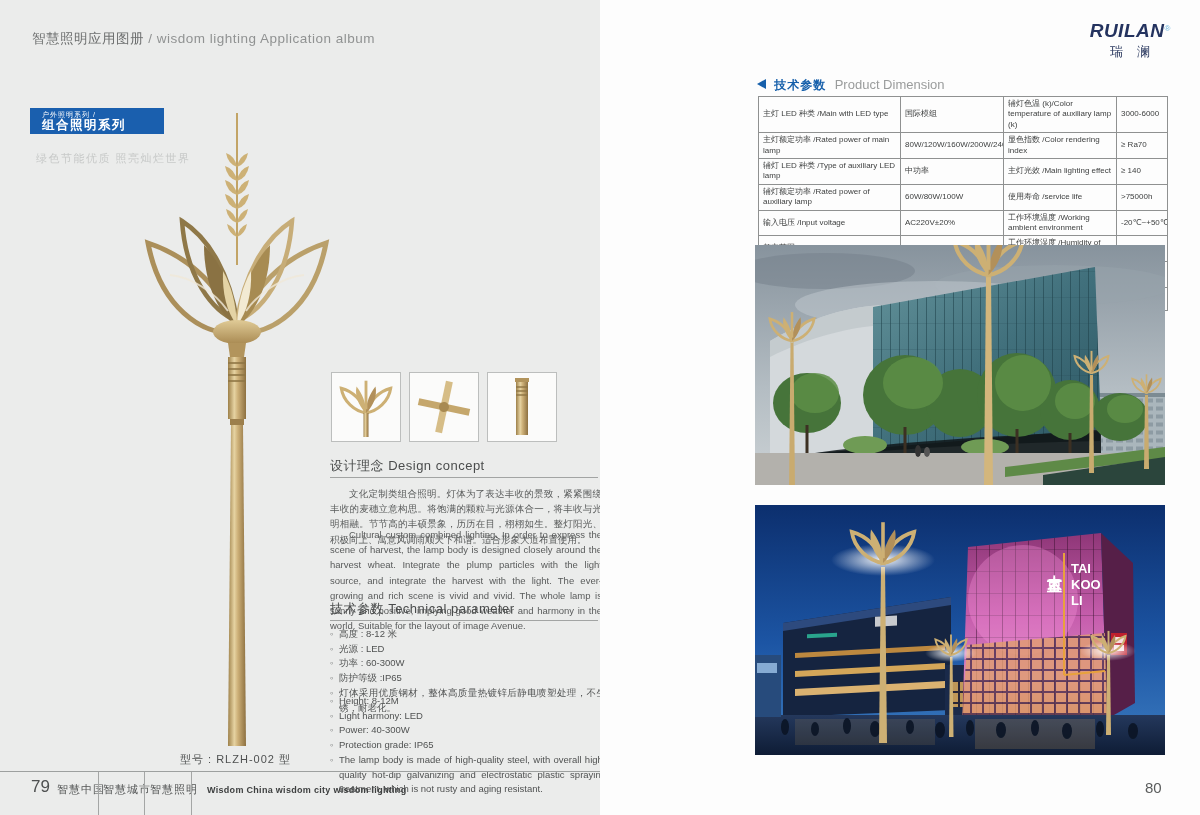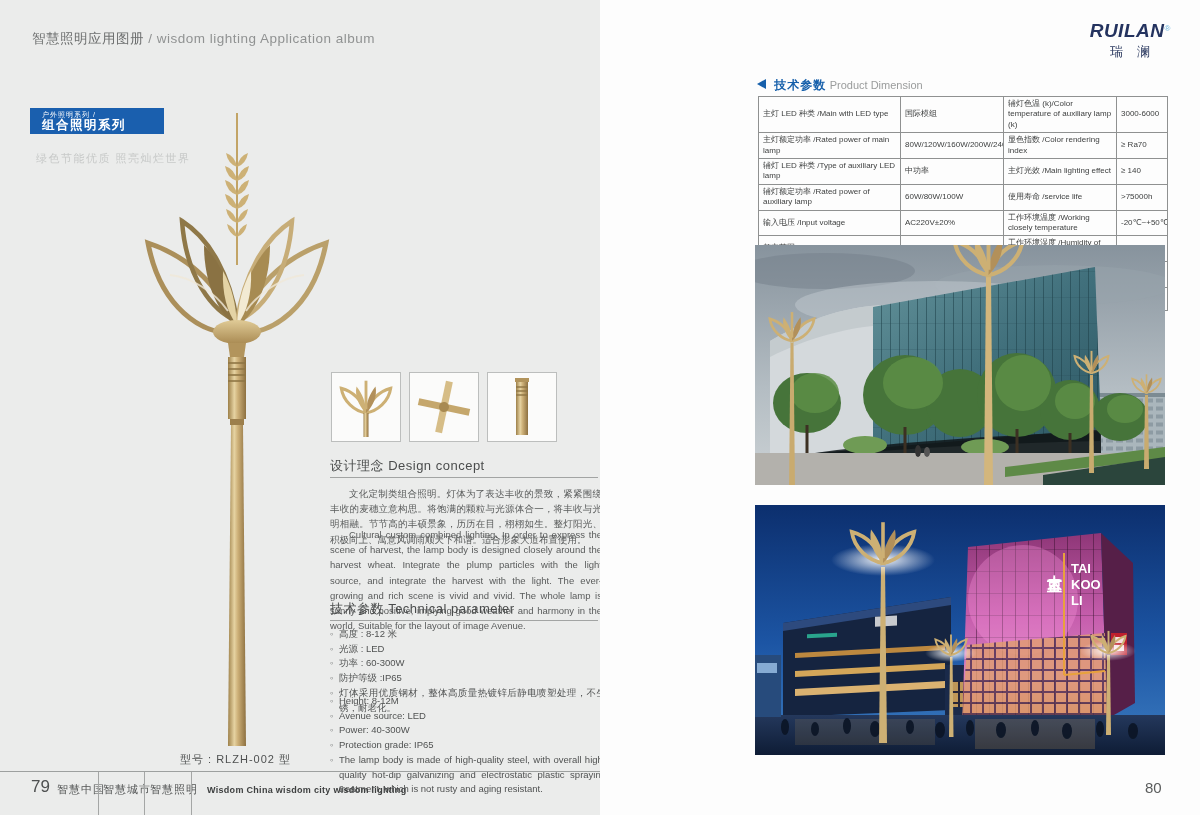--- a/index.html
+++ b/index.html
@@ -48,21 +48,21 @@
   
   .logo { left:1082px; top:20px; width:96px; text-align:center; }
   .logo .name { font-size:19px; font-weight:bold; font-style:italic; color:#24335f; letter-spacing:.5px; }
   .logo .reg { font-size:8px; color:#6db4dd; vertical-align:super; font-style:normal; }
   .logo .zh { display:block; margin-top:1px; font-size:13px; color:#2c3a60; letter-spacing:14px; padding-left:14px; }
 
   
   .dim-head { left:757px; top:77px; font-size:12px; }
   .tri { display:inline-block; width:0; height:0; border-top:5px solid transparent; border-bottom:5px solid transparent; border-right:9px solid #1760ab; margin-right:5px; }
   .dim-head .zh { color:#1760ab; font-weight:bold; letter-spacing:1px; }
-  .dim-head .en { color:#9a9c9c; font-size:11px; }
+  .dim-head .en { color:#9a9c9c; font-size:13px; margin-left:5px; }
 
   
   .spec { left:758px; top:96px; width:409px; border-collapse:collapse; table-layout:fixed; }
   .spec td { border:1px solid #8f9191; font-size:8px; color:#3c3e3e; padding:2px 4px; line-height:1.3; vertical-align:middle; overflow:hidden; }
   .spec col.c1 { width:142px; } .spec col.c2 { width:103px; } .spec col.c3 { width:113px; } .spec col.c4 { width:51px; }
   .spec tr:last-child td:first-child { font-size:6.9px; letter-spacing:-.2px; }
 
   .photo { border:0; display:block; }
 </style>
 </head>
@@ -186,21 +186,21 @@
     <div class="abs rule" style="left:330px; top:620px; width:268px;"></div>
     <ul class="abs bullets" style="left:330px; top:627px;">
       <li>高度 : 8-12 米</li>
       <li>光源 : LED</li>
       <li>功率 : 60-300W</li>
       <li>防护等级 :IP65</li>
       <li>灯体采用优质钢材，整体高质量热镀锌后静电喷塑处理，不生锈，耐老化。</li>
     </ul>
     <ul class="abs bullets" style="left:330px; top:655px; top:656px; margin-top:38px;">
       <li>Height: 8-12M</li>
-      <li>Avenue source: LED</li>
+      <li>Light harmony: LED</li>
       <li>Power: 40-300W</li>
       <li>Protection grade: IP65</li>
       <li>The lamp body is made of high-quality steel, with overall high-quality hot-dip galvanizing and electrostatic plastic spraying treatment, which is not rusty and aging resistant.</li>
     </ul>
 
     <div class="abs model-no">型号 : RLZH-002 型</div>
   </div>
 
   <div class="abs page-right"></div>
 
@@ -243,21 +243,21 @@
       </tr>
       <tr>
         <td>辅灯额定功率 /Rated power of auxiliary lamp</td>
           <td>60W/80W/100W</td>
           <td>使用寿命 /service life</td>
           <td>&gt;75000h</td>
       </tr>
       <tr>
         <td>输入电压 /Input voltage</td>
           <td>AC220V±20%</td>
-          <td>工作环境温度 /Working closely temperature</td>
+          <td>工作环境温度 /Working ambient environment</td>
           <td>-20℃~+50℃</td>
       </tr>
       <tr>
         <td>频率范围 /frequency range</td>
           <td>50/60Hz</td>
           <td>工作环境湿度 /Humidity of working environment</td>
           <td>10%~90%</td>
       </tr>
       <tr>
         <td>功率因数 /power factor</td>

